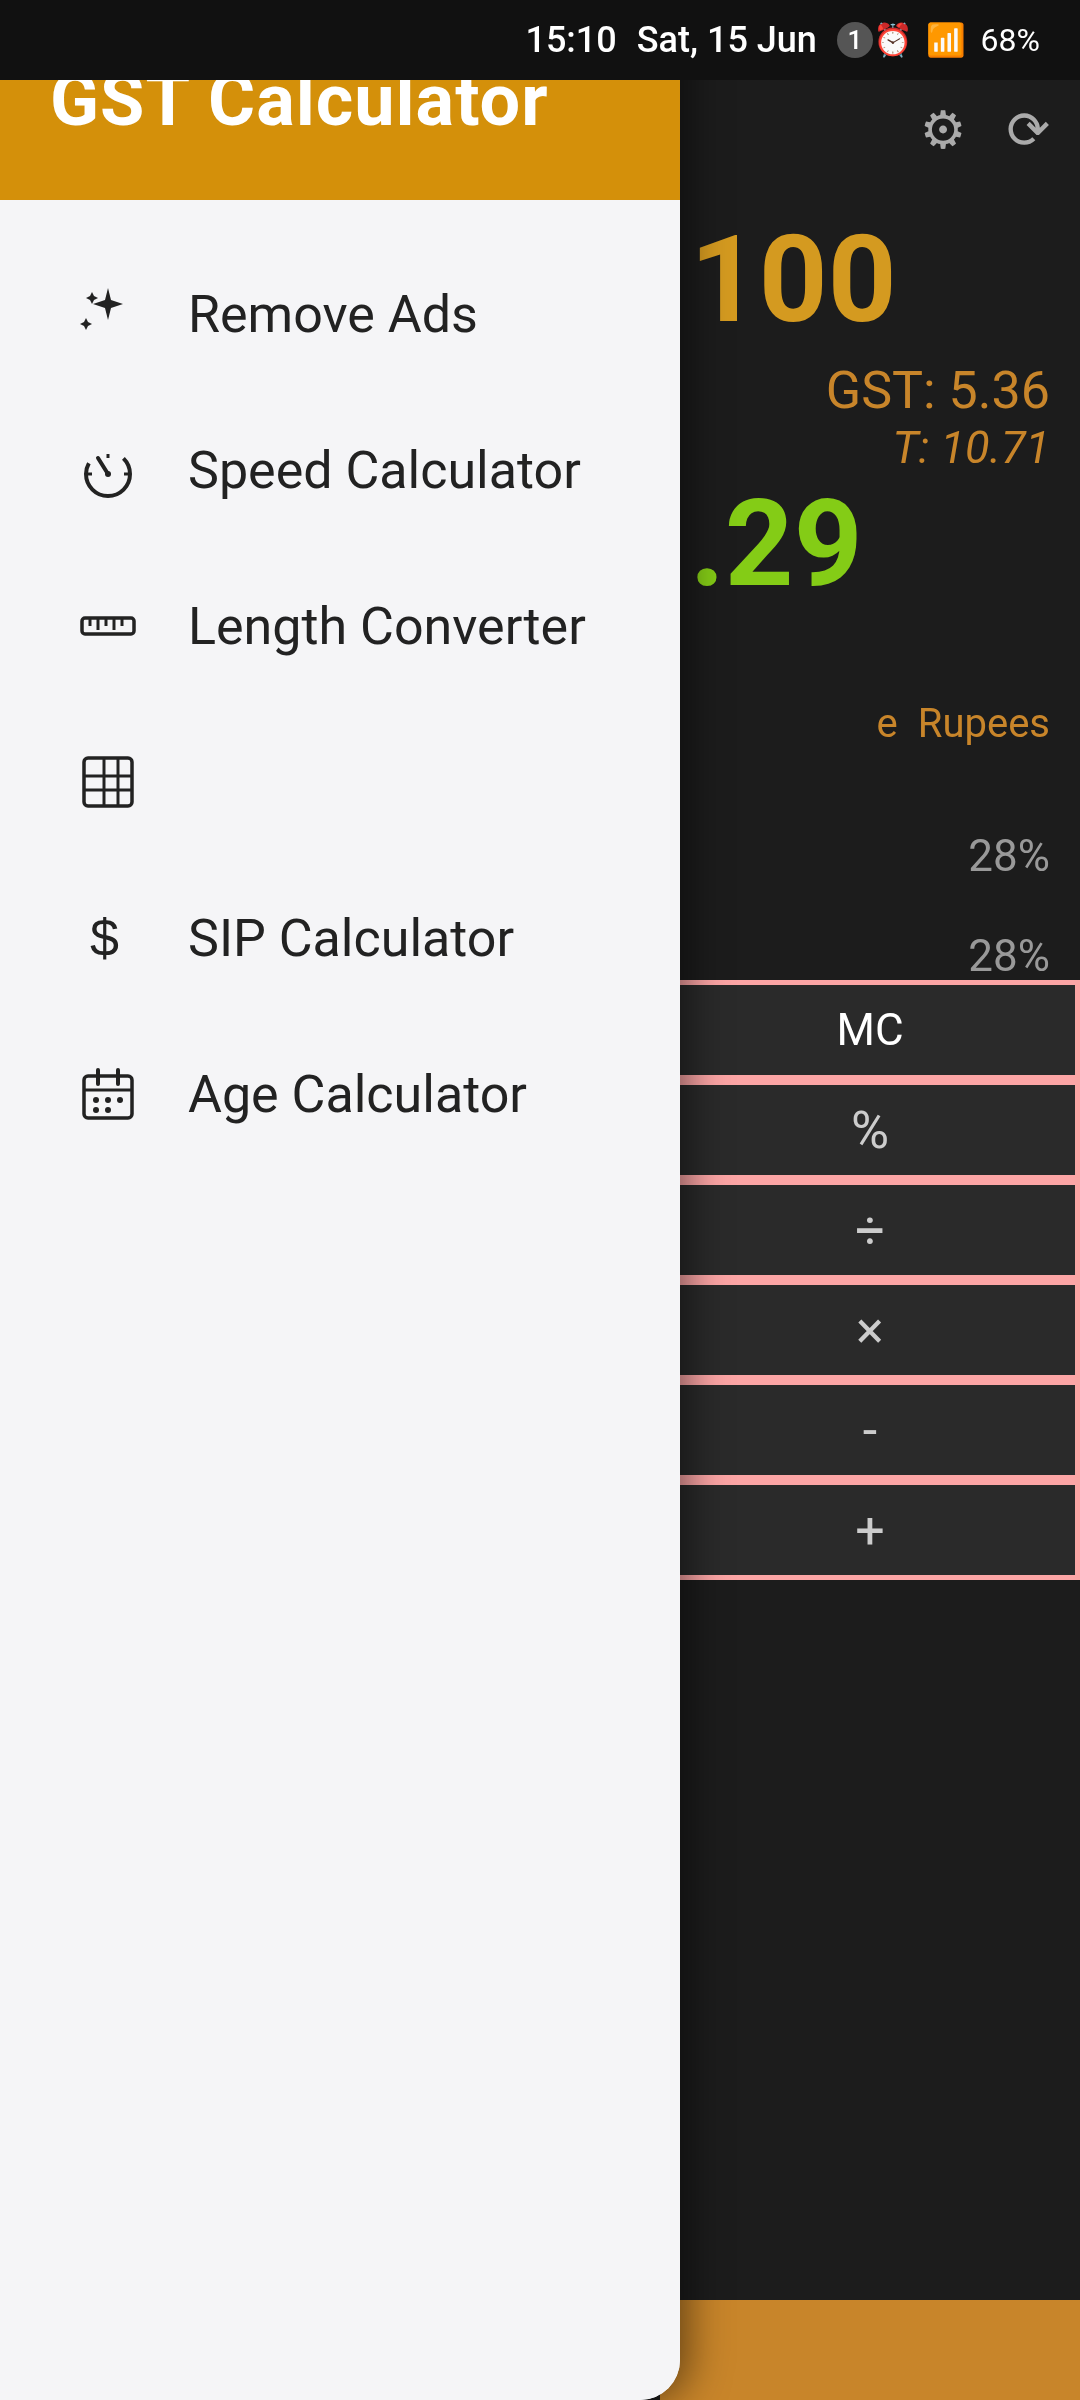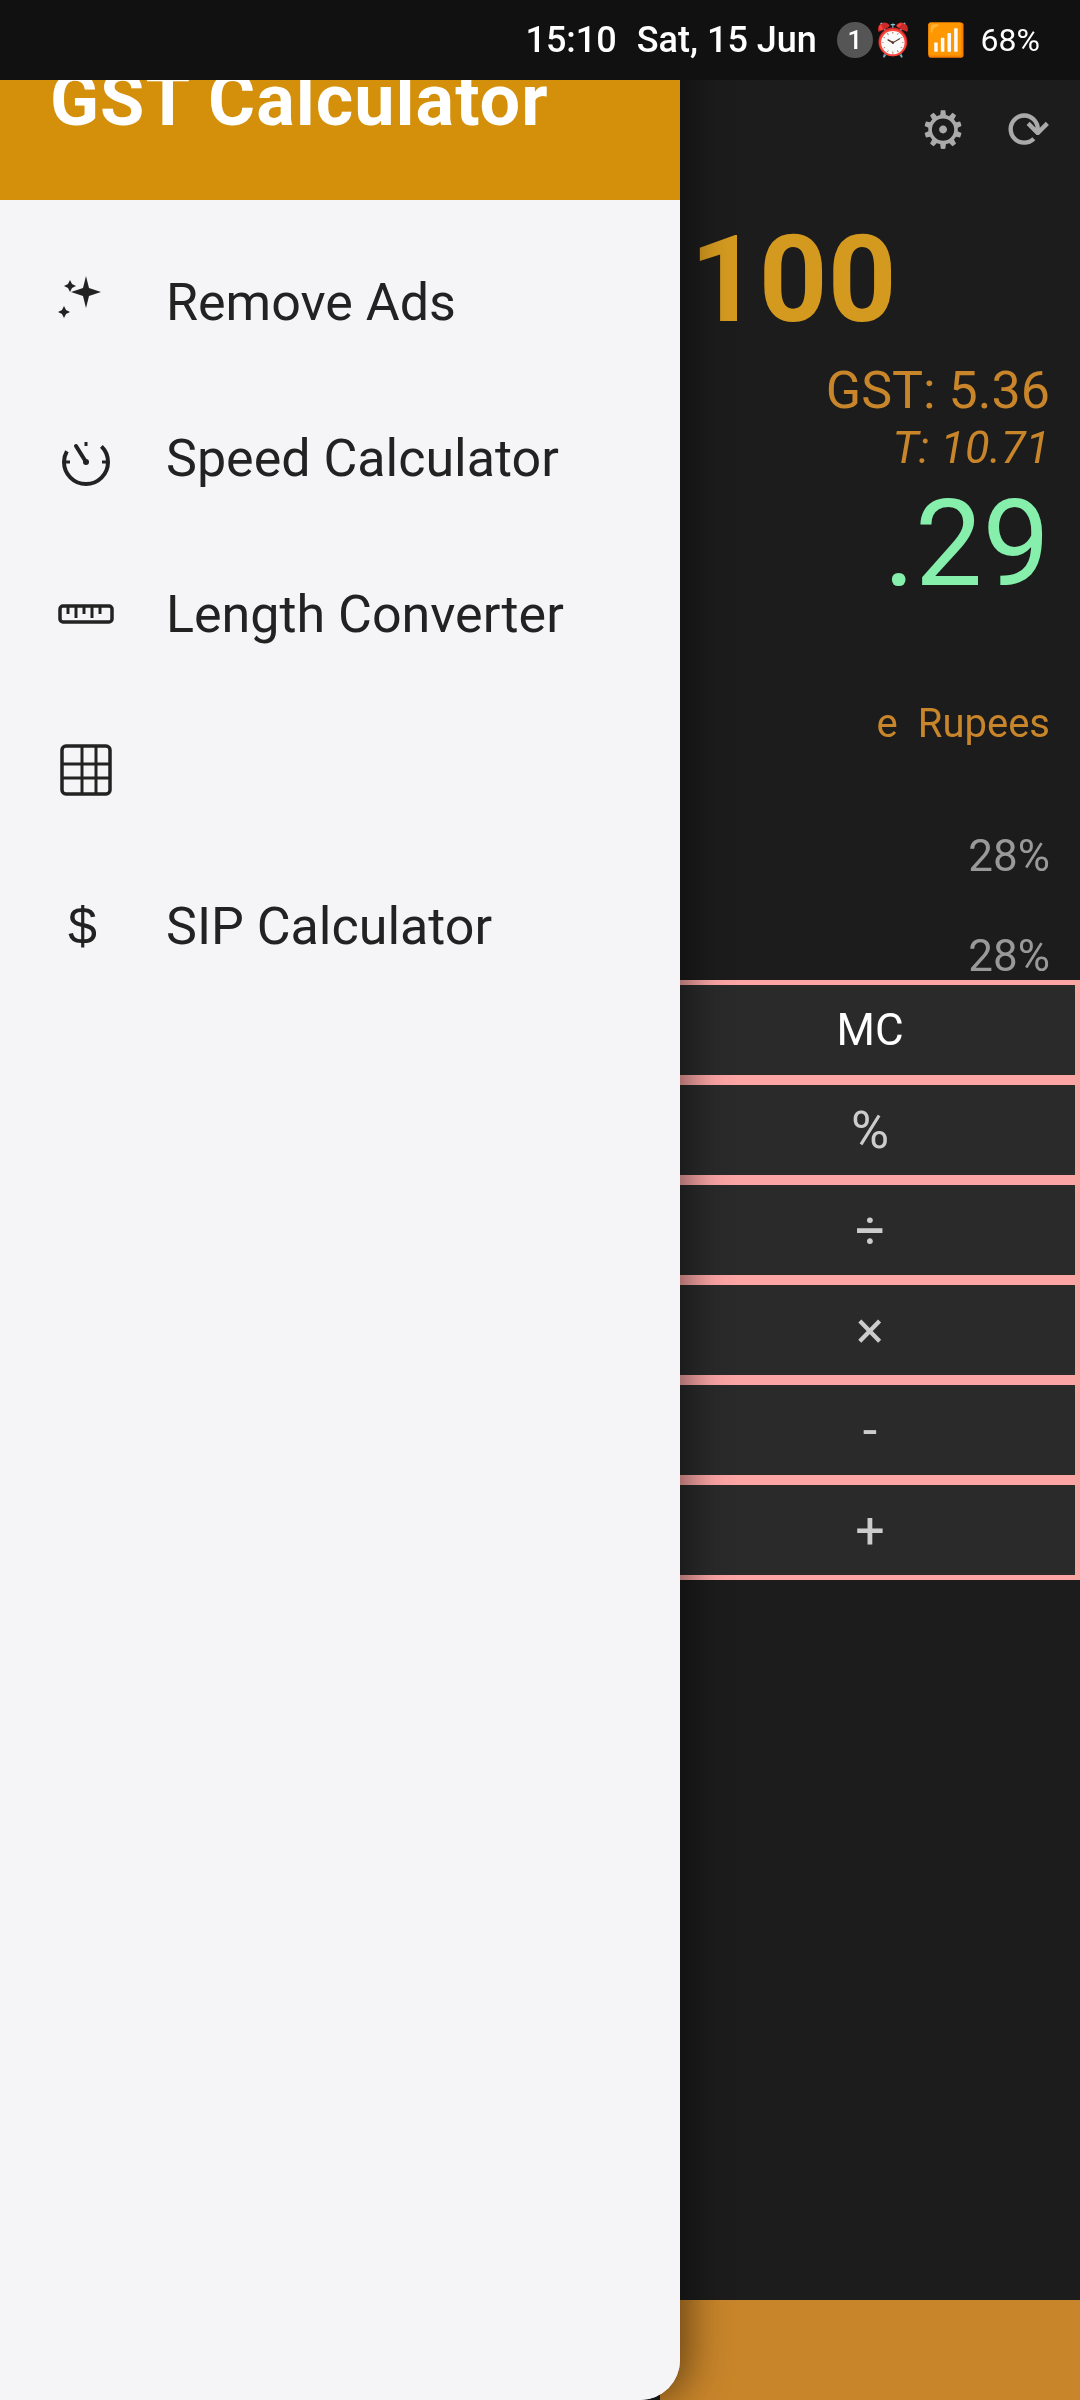--- a/index.html
+++ b/index.html
@@ -104,24 +104,23 @@
     }
 
     .calc-value-igst {
       color: #C8852A;
       font-size: 45px;
       font-style: italic;
       text-align: right;
     }
 
     .calc-value-total {
-      color: #86efac;
+      color: #84cc16;
       font-size: 120px;
-      font-weight: 400;
-      text-align: right;
+      font-weight: 700;
       line-height: 1;
       margin-top: 10px;
     }
 
     
     .calc-currency-row {
       position: absolute;
       top: 700px;
       right: 0;
       width: 420px;
@@ -232,22 +231,23 @@
     .drawer-title {
       color: white;
       font-size: 72px;
       font-weight: 700;
       letter-spacing: 1px;
     }
 
     
     .drawer-menu {
       flex: 1;
-      padding: 24px 0;
+      padding: 36px 0;
       background: #f5f5f7;
+      margin-left: 22px;
     }
 
     .drawer-item {
       display: flex;
       align-items: center;
       padding: 42px 50px;
       gap: 44px;
       cursor: pointer;
     }
 
@@ -412,18 +412,36 @@
       <div class="drawer-item">
         <div class="drawer-item-icon">
           <svg class="icon-svg" viewBox="0 0 60 60" fill="none" xmlns="http://www.w3.org/2000/svg">
 
             <text x="12" y="48" font-size="52" fill="#222" font-family="Arial">$</text>
           </svg>
         </div>
         <span class="drawer-item-label">SIP Calculator</span>
       </div>
 
+      <div class="drawer-item">
+        <div class="drawer-item-icon">
+          <svg class="icon-svg" viewBox="0 0 60 60" fill="none" xmlns="http://www.w3.org/2000/svg">
+
+            <rect x="6" y="12" width="48" height="42" rx="4" stroke="#222" stroke-width="3.5" fill="none"></rect>
+            <line x1="6" y1="26" x2="54" y2="26" stroke="#222" stroke-width="3"></line>
+            <line x1="20" y1="6" x2="20" y2="20" stroke="#222" stroke-width="4" stroke-linecap="round"></line>
+            <line x1="40" y1="6" x2="40" y2="20" stroke="#222" stroke-width="4" stroke-linecap="round"></line>
+
+            <circle cx="18" cy="36" r="3" fill="#222"></circle>
+            <circle cx="30" cy="36" r="3" fill="#222"></circle>
+            <circle cx="42" cy="36" r="3" fill="#222"></circle>
+            <circle cx="18" cy="46" r="3" fill="#222"></circle>
+            <circle cx="30" cy="46" r="3" fill="#222"></circle>
+          </svg>
+        </div>
+        <span class="drawer-item-label">Age Calculator</span>
+      </div>
 
     </div>
   </div>
 
   <div class="drawer-dim"></div>
 </div>
 
 </body></html>

